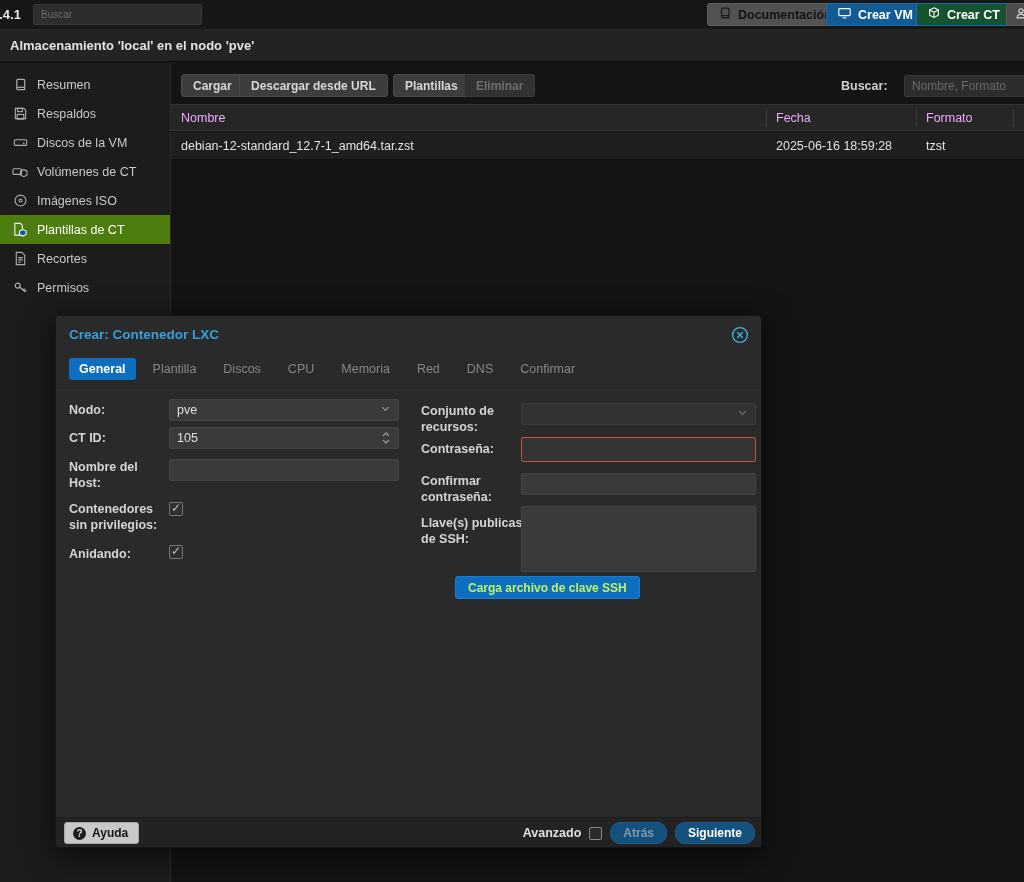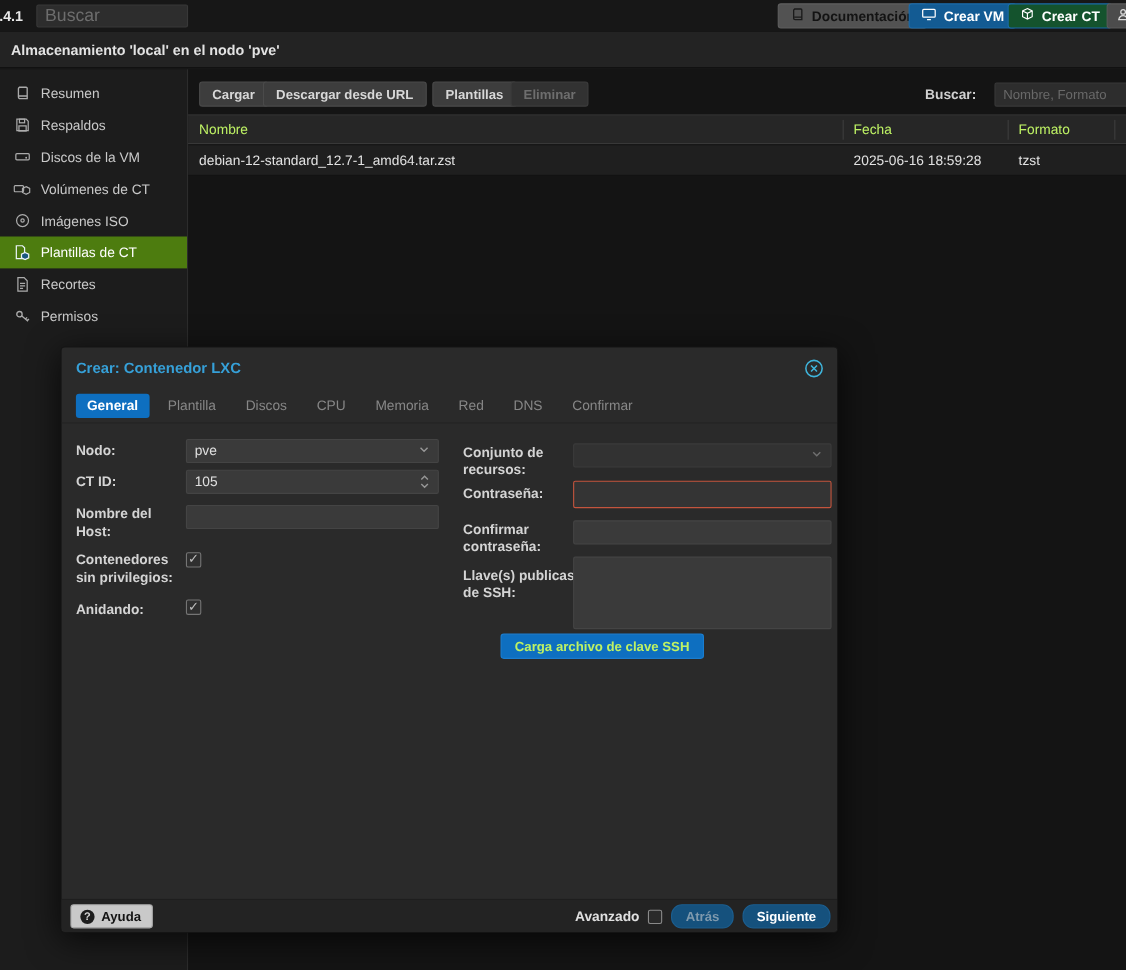--- a/index.html
+++ b/index.html
@@ -2,21 +2,21 @@
 <html><head>
 <meta charset="utf-8">
 <style>
   * { margin:0; padding:0; box-sizing:border-box; }
   html,body { width:1024px; height:882px; overflow:hidden; }
   body { font-family:"Liberation Sans", sans-serif; background:#161616; position:relative; }
 
   
   .topbar { position:absolute; top:0; left:0; width:1024px; height:29px; background:#171717; overflow:hidden; z-index:5; }
   .version { position:absolute; left:-8px; top:0; line-height:29px; font-size:13px; font-weight:bold; color:#e8e8e8; }
-  .global-search { position:absolute; left:33px; top:4px; width:138px; height:21px; background:#2d2d2d; border:1px solid #383838; border-radius:2px; color:#ddd; font-size:16px; padding:0 7px; font-family:"Liberation Sans",sans-serif; }
+  .global-search { position:absolute; left:33px; top:4px; width:169px; height:21px; background:#2d2d2d; border:1px solid #383838; border-radius:2px; color:#ddd; font-size:10px; padding:0 7px; font-family:"Liberation Sans",sans-serif; }
   .global-search::placeholder { color:#6d6d6d; }
   .tb-btn { position:absolute; top:3px; height:23px; display:flex; align-items:center; gap:6px; padding:0 10px; border-radius:3px; font-size:12.5px; font-weight:bold; cursor:pointer; }
   .tb-btn svg { flex:0 0 auto; }
   .btn-doc { left:707px; background:#525252; color:#131313; border:1px solid #5e5e5e; }
   .btn-vm  { left:826px; background:#135b93; color:#fff; border:1px solid #1b6aa8; }
   .btn-ct  { left:916px; background:#14532d; color:#fff; border:1px solid #1b6aa8; }
   .btn-user{ left:1006px; width:30px; background:#4c4c4c; border:1px solid #5a5a5a; justify-content:center; padding:0 4px; }
 
   
   .titlebar { position:absolute; top:29px; left:0; width:1024px; height:33px; background:#232323; border-bottom:1px solid #101010; }
@@ -32,21 +32,21 @@
   
   .content { position:absolute; top:63px; left:170px; width:854px; bottom:0; background:#141414; border-left:1px solid #2c2c2c; z-index:1; }
   .c-btn { position:absolute; top:11px; height:23px; display:flex; align-items:center; padding:0 11px; background:#3d3d3d; border:1px solid #4a4a4a; border-radius:3px; color:#d8d8d8; font-size:12px; font-weight:bold; cursor:pointer; }
   .c-btn.disabled { color:#6e6e6e; background:#323232; border-color:#3c3c3c; cursor:default; }
   .tool-sep { position:absolute; left:211px; top:15px; width:1px; height:16px; background:#3c3c3c; }
   .search-label { position:absolute; top:16px; left:670px; font-size:12.5px; font-weight:bold; color:#d0d0d0; }
   .grid-search { position:absolute; top:12px; left:733px; width:138px; height:22px; background:#2d2d2d; border:1px solid #383838; border-radius:2px; color:#fca5a5; font-size:12px; padding:0 7px; font-family:"Liberation Sans",sans-serif; }
   .grid-search::placeholder { color:#696969; }
 
   .table-header { position:absolute; top:41px; left:0; width:854px; height:27px; background:#262626; border-top:1px solid #313131; border-bottom:1px solid #383838; }
-  .th-cell { position:absolute; top:0; line-height:26px; font-size:12.5px; color:#bef264; }
+  .th-cell { position:absolute; top:0; line-height:26px; font-size:12.5px; color:#f0abfc; }
   .col-divider { position:absolute; top:4px; width:1px; height:18px; background:#3e3e3e; }
   .table-row { position:absolute; top:69px; left:0; width:854px; height:28px; background:#1f1f1f; border-bottom:1px solid #121212; }
   .td-cell { position:absolute; top:0; line-height:28px; font-size:12.5px; color:#e2e2e2; white-space:nowrap; }
 
   .cell-name    { left:10px; }
   .cell-fecha   { left:605px; }
   .cell-formato { left:755px; }
   .div1 { left:595px; } .div2 { left:745px; } .div3 { left:842px; }
 
   

